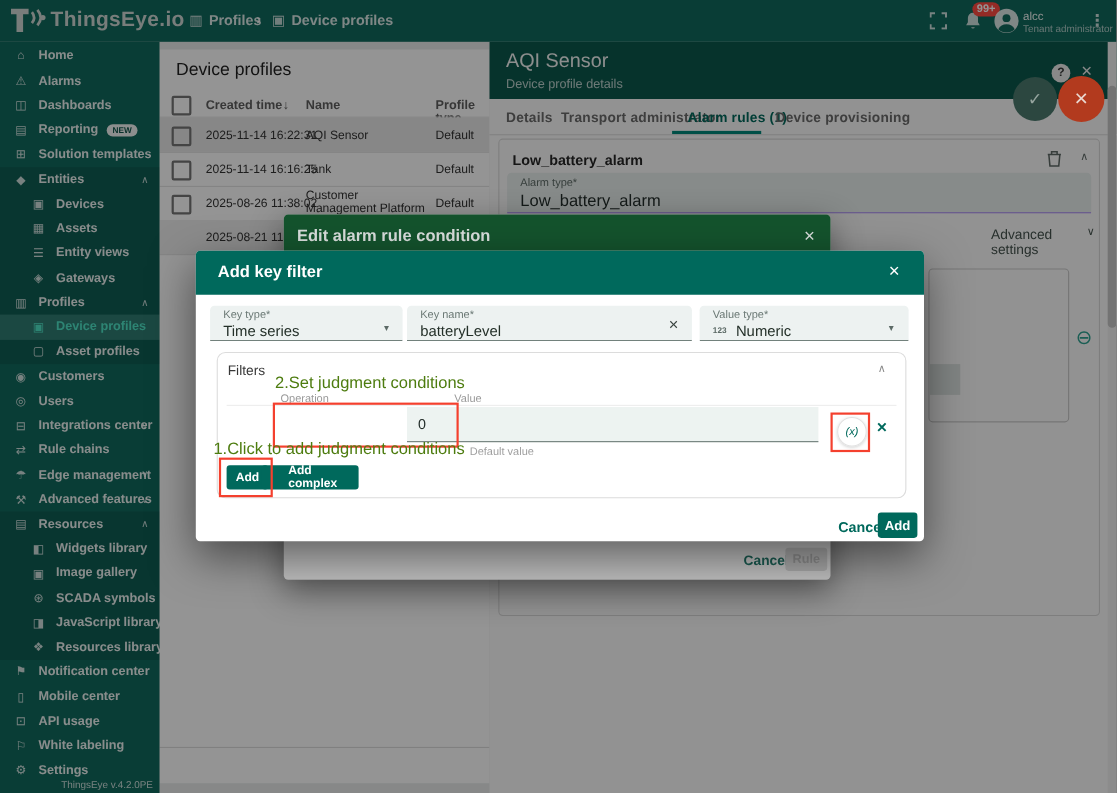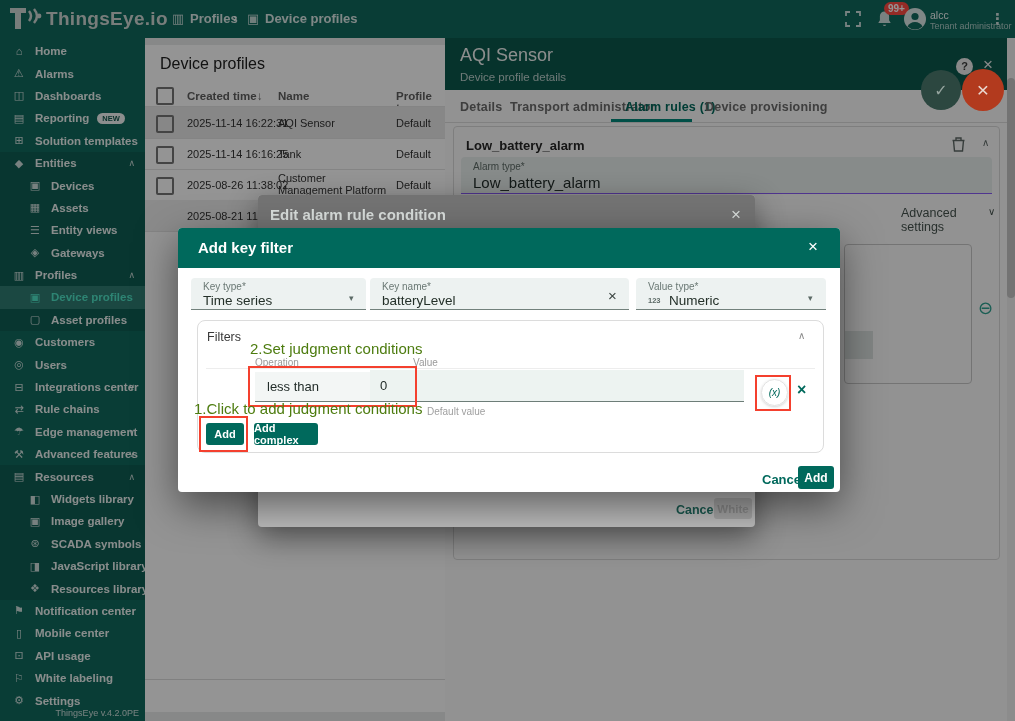--- a/index.html
+++ b/index.html
@@ -42,21 +42,21 @@
   .tab{position:absolute;top:62px;font-size:12.5px;font-weight:bold;color:#6b6b6b;letter-spacing:.2px;}
   .tab.active{color:#00695c;}
   .field{position:absolute;background:#e9efee;border-bottom:1px solid #8b5cf6;border-radius:4px 4px 0 0;}
   .flabel{position:absolute;left:12px;top:4px;font-size:10px;color:#5f6d68;}
   .fvalue{position:absolute;left:12px;top:17px;font-size:15px;color:#232d2a;}
   
   .overlay{left:0;top:0;width:1015px;height:721px;background:rgba(0,0,0,.42);z-index:50;}
   .fab{border-radius:50%;z-index:60;display:flex;align-items:center;justify-content:center;}
   .emodal{left:258px;top:195px;width:497px;height:332px;background:#bdbdbd;border-radius:4px;
           box-shadow:0 10px 30px rgba(0,0,0,.45);z-index:70;}
-  .emodal-head{position:absolute;left:0;top:0;width:497px;height:40px;background:#737373;border-radius:4px 4px 0 0;}
+  .emodal-head{position:absolute;left:0;top:0;width:497px;height:40px;background:#14532d;border-radius:4px 4px 0 0;}
   .amodal{left:178px;top:228px;width:662px;height:264px;background:#fff;border-radius:4px;
           box-shadow:0 14px 40px rgba(0,0,0,.5);z-index:80;}
   .amodal-head{position:absolute;left:0;top:0;width:662px;height:40px;background:#00695c;border-radius:4px 4px 0 0;}
   .mtitle{position:absolute;left:20px;top:11px;font-size:15px;font-weight:bold;color:#fff;}
   .mclose{position:absolute;font-size:17px;color:#fff;cursor:pointer;line-height:1;}
   .afield{position:absolute;background:#edf2f1;border-bottom:1px solid #72817c;border-radius:4px 4px 0 0;height:31px;}
   .aflabel{position:absolute;left:12px;top:3px;font-size:10px;color:#6a7874;}
   .afvalue{position:absolute;left:12px;top:15px;font-size:13.5px;color:#243029;}
   .ddarrow{position:absolute;font-size:9px;color:#5c6a66;}
   .fbox{position:absolute;left:19px;top:92px;width:625px;height:131px;border:1px solid #dcdcdc;border-radius:8px;}
@@ -316,21 +316,21 @@
   <div class="abs fab" style="left:962px;top:69px;width:42px;height:42px;background:#b23a1e;">
     <span style="color:#ead9d2;font-size:21px;">×</span>
   </div>
 
   <div class="abs emodal">
     <div class="emodal-head">
       <span class="abs" style="left:12px;top:11px;font-size:15px;font-weight:bold;color:#d9dedc;">Edit alarm rule condition</span>
       <span class="mclose" style="left:473px;top:11px;color:#d9dedc;">×</span>
     </div>
     <span class="abs" style="left:418px;top:308px;font-size:12.5px;font-weight:bold;color:#1a5a50;">Cancel</span>
-    <div class="abs" style="left:456px;top:303px;width:38px;height:21px;background:#a6a6a6;border-radius:3px;color:#8b8b8b;font-size:11.5px;font-weight:bold;display:flex;align-items:center;justify-content:center;">White</div>
+    <div class="abs" style="left:456px;top:303px;width:38px;height:21px;background:#a6a6a6;border-radius:3px;color:#8b8b8b;font-size:11.5px;font-weight:bold;display:flex;align-items:center;justify-content:center;">Rule</div>
   </div>
 
   <div class="abs amodal">
     <div class="amodal-head">
       <span class="mtitle">Add key filter</span>
       <span class="mclose" style="left:630px;top:10px;">×</span>
     </div>
 
     <div class="afield" style="left:13px;top:50px;width:175px;">
       <span class="aflabel">Key type*</span>
@@ -349,36 +349,32 @@
       <span class="ddarrow" style="left:172px;top:15px;">▾</span>
     </div>
 
     <div class="fbox">
       <span class="abs" style="left:9px;top:9px;font-size:12.5px;color:#383838;">Filters</span>
       <span class="abs" style="left:600px;top:9px;font-size:10px;color:#8a8a8a;">∧</span>
       <span class="abs" style="left:57px;top:36px;font-size:10px;color:#9a9a9a;">Operation</span>
       <span class="abs" style="left:215px;top:36px;font-size:10px;color:#9a9a9a;">Value</span>
       <div class="abs" style="left:8px;top:47px;width:609px;height:1px;background:#ededed;"></div>
 
-      <div class="abs" style="left:57px;top:51px;width:151px;height:29px;background:#f3f6f5;border-bottom:1px solid #6d7d78;">
-        <span class="abs" style="left:12px;top:7px;font-size:13px;color:#232d2a;">less than</span>
-        <span class="ddarrow" style="left:131px;top:9px;">▾</span>
-      </div>
       <div class="abs" style="left:172px;top:49px;width:374px;height:31px;background:#edf3f1;border-bottom:1px solid #6d7d78;">
         <span class="abs" style="left:10px;top:8px;font-size:13px;color:#232d2a;">0</span>
       </div>
       <span class="abs" style="left:229px;top:85px;font-size:10px;color:#9f9f9f;">Default value</span>
 
       <div class="abs" style="left:563px;top:58px;width:25px;height:25px;border-radius:50%;border:1px solid #e2e2e2;box-shadow:0 1px 3px rgba(0,0,0,.18);display:flex;align-items:center;justify-content:center;">
         <span style="font-size:10px;font-style:italic;color:#00695c;">(x)</span>
       </div>
       <span class="abs" style="left:599px;top:60px;font-size:16px;font-weight:bold;color:#00695c;">×</span>
 
       <div class="tealbtn" style="left:8px;top:102px;width:38px;height:22px;font-size:11px;">Add</div>
-      <div class="tealbtn" style="left:56px;top:102px;width:64px;height:22px;font-size:11px;">Add complex</div>
+      <div class="tealbtn" style="left:40px;top:102px;width:64px;height:22px;font-size:11px;padding-left:24px;">Add complex</div>
     </div>
 
     <span class="linkbtn" style="left:584px;top:244px;font-size:13px;">Cancel</span>
     <div class="tealbtn" style="left:620px;top:238px;width:36px;height:23px;font-size:12px;">Add</div>
   </div>
 
   <span class="ann" style="left:250px;top:340px;">2.Set judgment conditions</span>
   <div class="annbox" style="left:248px;top:366px;width:165px;height:37px;"></div>
   <span class="ann" style="left:194px;top:400px;">1.Click to add judgment conditions</span>
   <div class="annbox" style="left:199px;top:416px;width:45px;height:32px;"></div>

